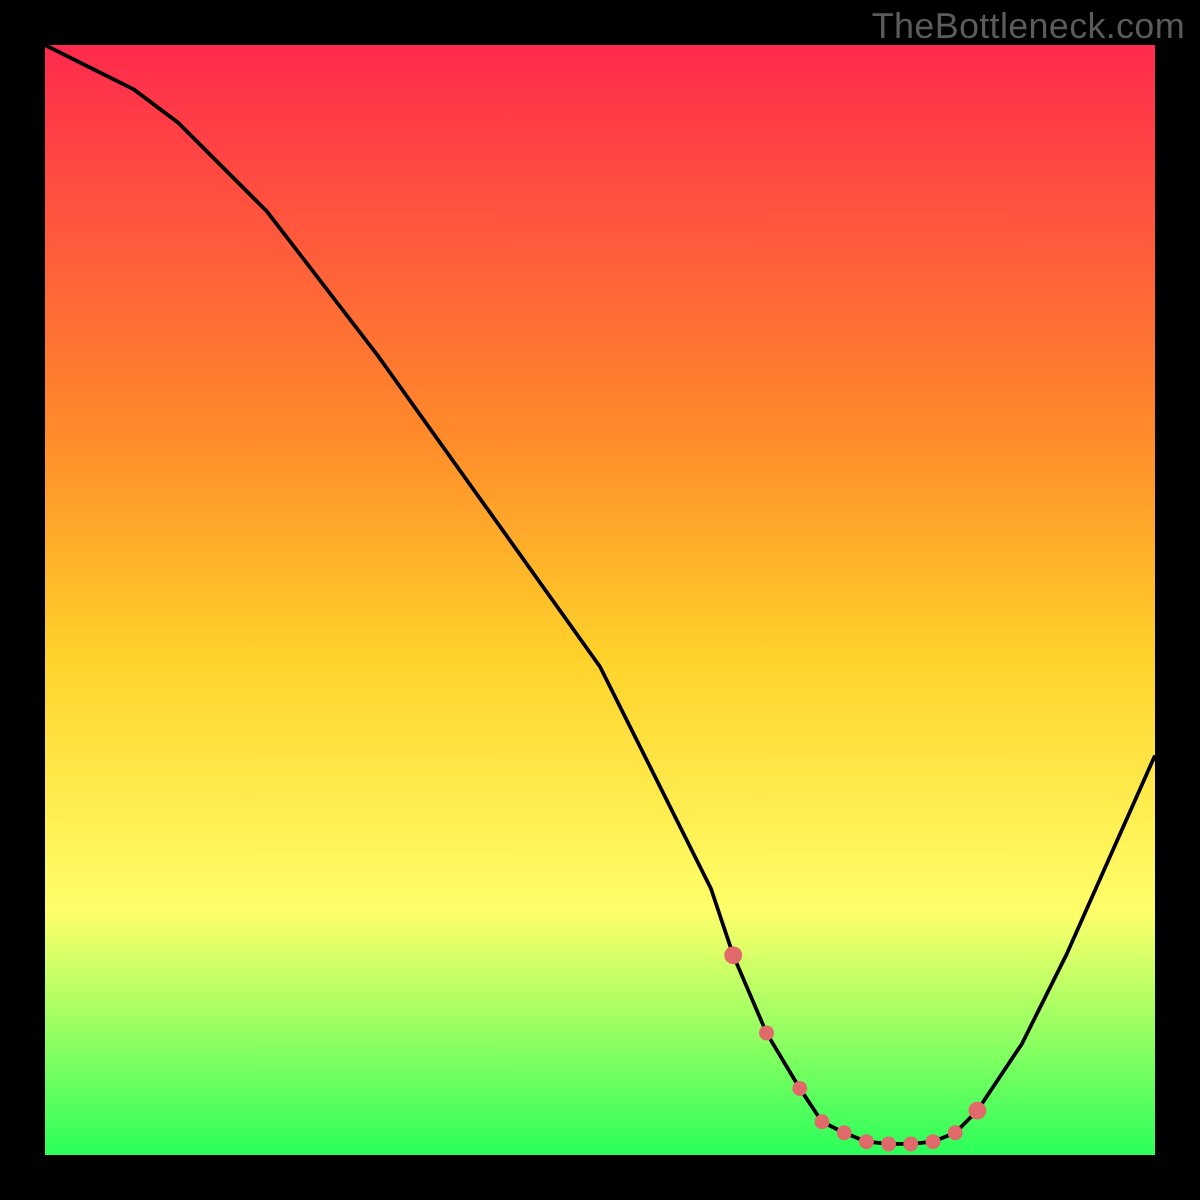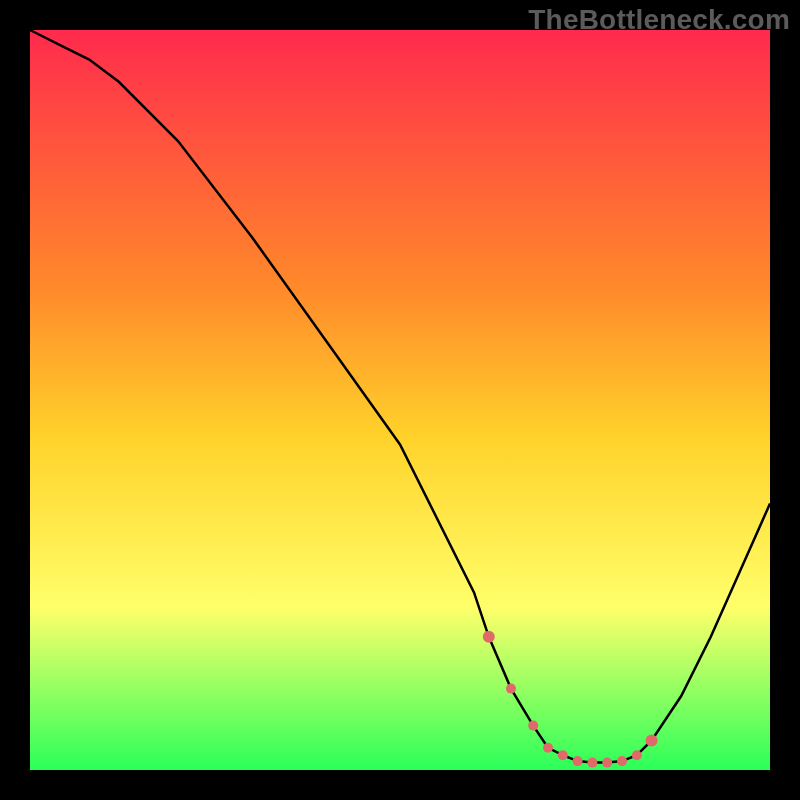--- a/index.html
+++ b/index.html
@@ -14,22 +14,22 @@
     position: relative;
     width: 800px;
     height: 800px;
     background: #000;
   }
   .watermark {
     position: absolute;
     top: 4px;
     right: 10px;
     font-family: Arial, Helvetica, sans-serif;
-    font-size: 28px;
-    font-weight: bold;
+    font-size: 24px;
+    font-weight: normal;
     color: #5b5b5b;
     letter-spacing: 0.2px;
     z-index: 10;
   }
   svg {
     position: absolute;
     left: 0;
     top: 0;
   }
 </style>

